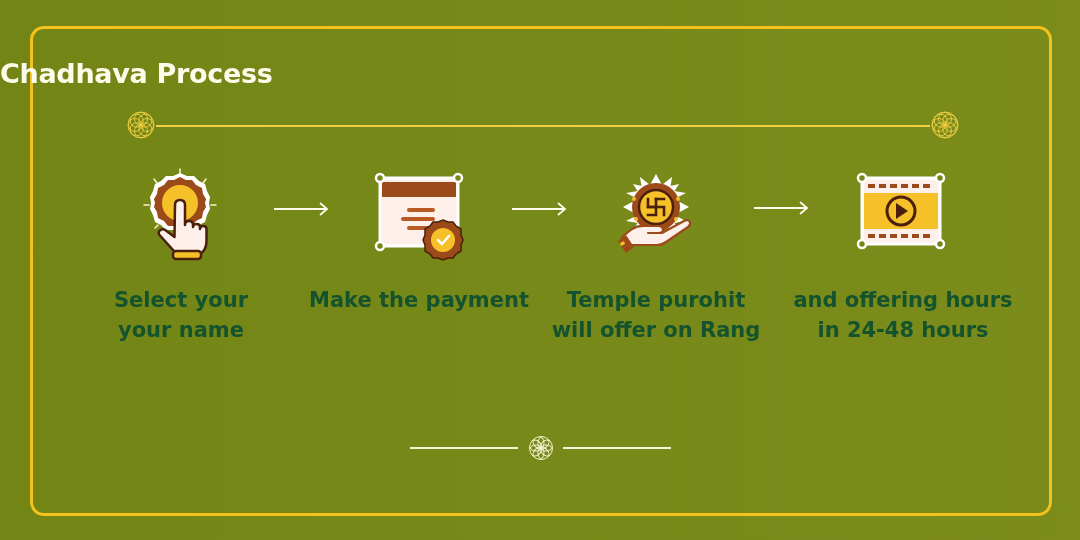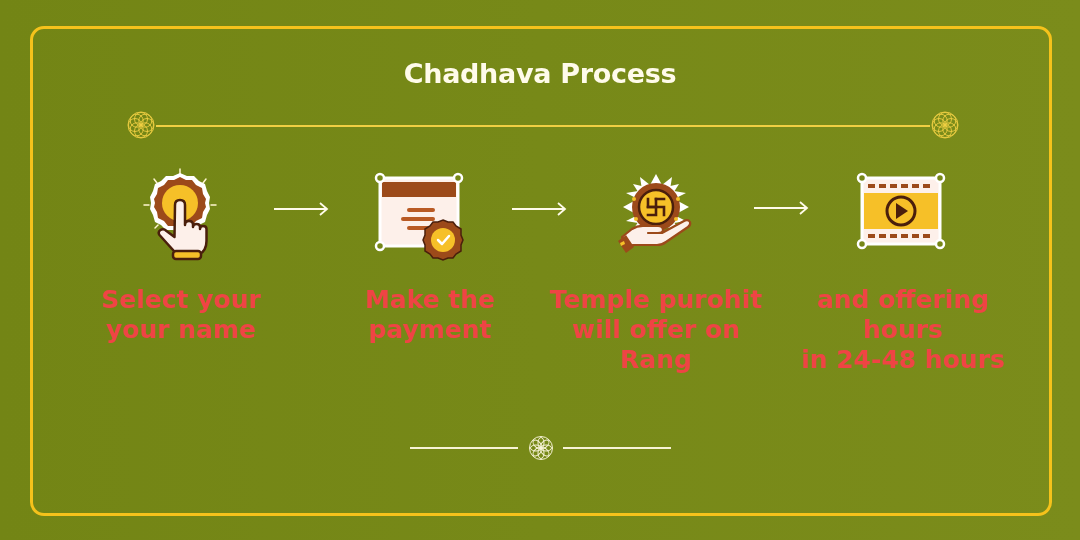--- a/index.html
+++ b/index.html
@@ -8,30 +8,30 @@
     background: linear-gradient(90deg, #738515 0%, #778918 50%, #7b8c1b 100%);
     font-family: "DejaVu Sans", "Liberation Sans", sans-serif;
     position:relative;
   }
   .frame {
     position:absolute; left:30px; top:26px; width:1016px; height:484px;
     border:3px solid #f5c21b; border-radius:14px;
   }
   .title {
     position:absolute; left:0; width:1080px; top:58px;
-    text-align:center; color:#fffbea; font-size:27px; font-weight:bold;
+    color:#fffbea; font-size:27px; font-weight:bold;
     letter-spacing:-0.3px;
   }
   .divider-top { position:absolute; left:156px; top:125px; width:774px; height:1.5px; background:#f0cf43; }
   .orn { position:absolute; }
   .arrow { position:absolute; }
   .icon { position:absolute; }
   .step-label {
-    position:absolute; width:240px; text-align:center; color:#ef4444;
-    font-size:25px; font-weight:bold; line-height:30px; top:285px;
+    position:absolute; width:240px; text-align:center; color:#14532d;
+    font-size:21px; font-weight:bold; line-height:30px; top:285px;
   }
   .divider-bottom { position:absolute; top:447px; height:1.5px; background:#f7f3d6; }
 </style>
 </head>
 <body>
 
 <div class="frame"></div>
 
 <div class="title">Chadhava Process</div>
 
@@ -174,21 +174,21 @@
       <circle cx="88" cy="10" r="4"></circle>
     <circle cx="10" cy="76" r="4"></circle>
       <circle cx="88" cy="76" r="4"></circle>
   </g>
 </svg>
 
 <div class="step-label" style="left:61px">
   <div>Select your</div>
   <div>your name</div>
 </div>
-<div class="step-label" style="left:310px">
+<div class="step-label" style="left:299px">
   <div>Make the payment</div>
 </div>
 <div class="step-label" style="left:536px">
   <div>Temple purohit</div>
   <div>will offer on Rang</div>
 </div>
 <div class="step-label" style="left:783px">
   <div>and offering hours</div>
   <div>in 24-48 hours</div>
 </div>

